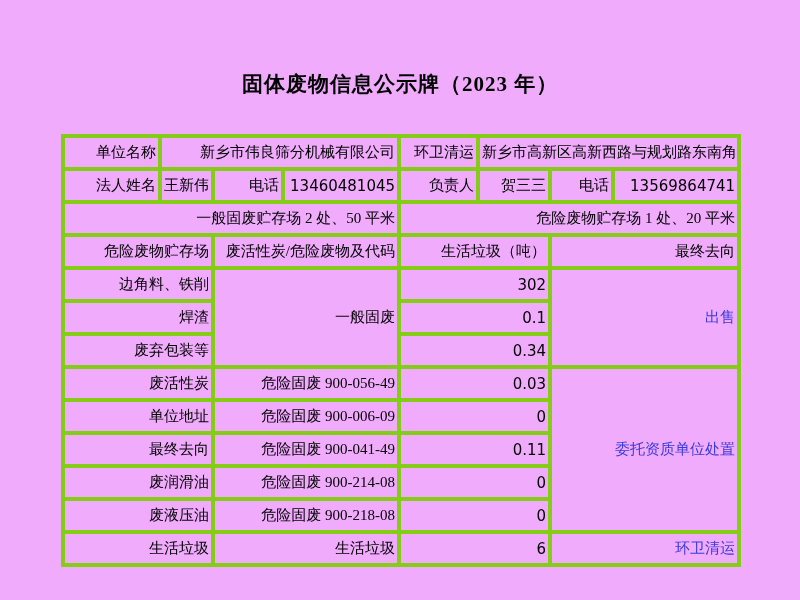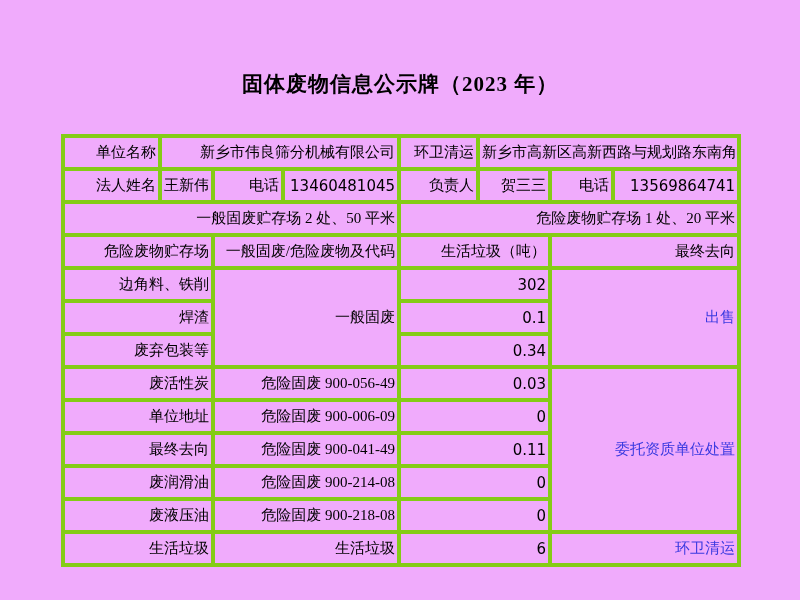--- a/index.html
+++ b/index.html
@@ -93,21 +93,21 @@
       <td class="num">13569864741</td>
     </tr>
 
     <tr>
       <td colspan="4" class="mixed">一般固废贮存场 2 处、50 平米</td>
       <td colspan="4" class="mixed">危险废物贮存场 1 处、20 平米</td>
     </tr>
 
     <tr>
       <td colspan="2">危险废物贮存场</td>
-      <td colspan="2">一般固废/危险废物及代码</td>
+      <td colspan="2">废活性炭/危险废物及代码</td>
       <td colspan="2">生活垃圾（吨）</td>
       <td colspan="2">最终去向</td>
     </tr>
 
     <tr>
       <td colspan="2">边角料、铁削</td>
       <td colspan="2" rowspan="3">一般固废</td>
       <td colspan="2" class="num">302</td>
       <td colspan="2" rowspan="3" class="blue">出售</td>
     </tr>

